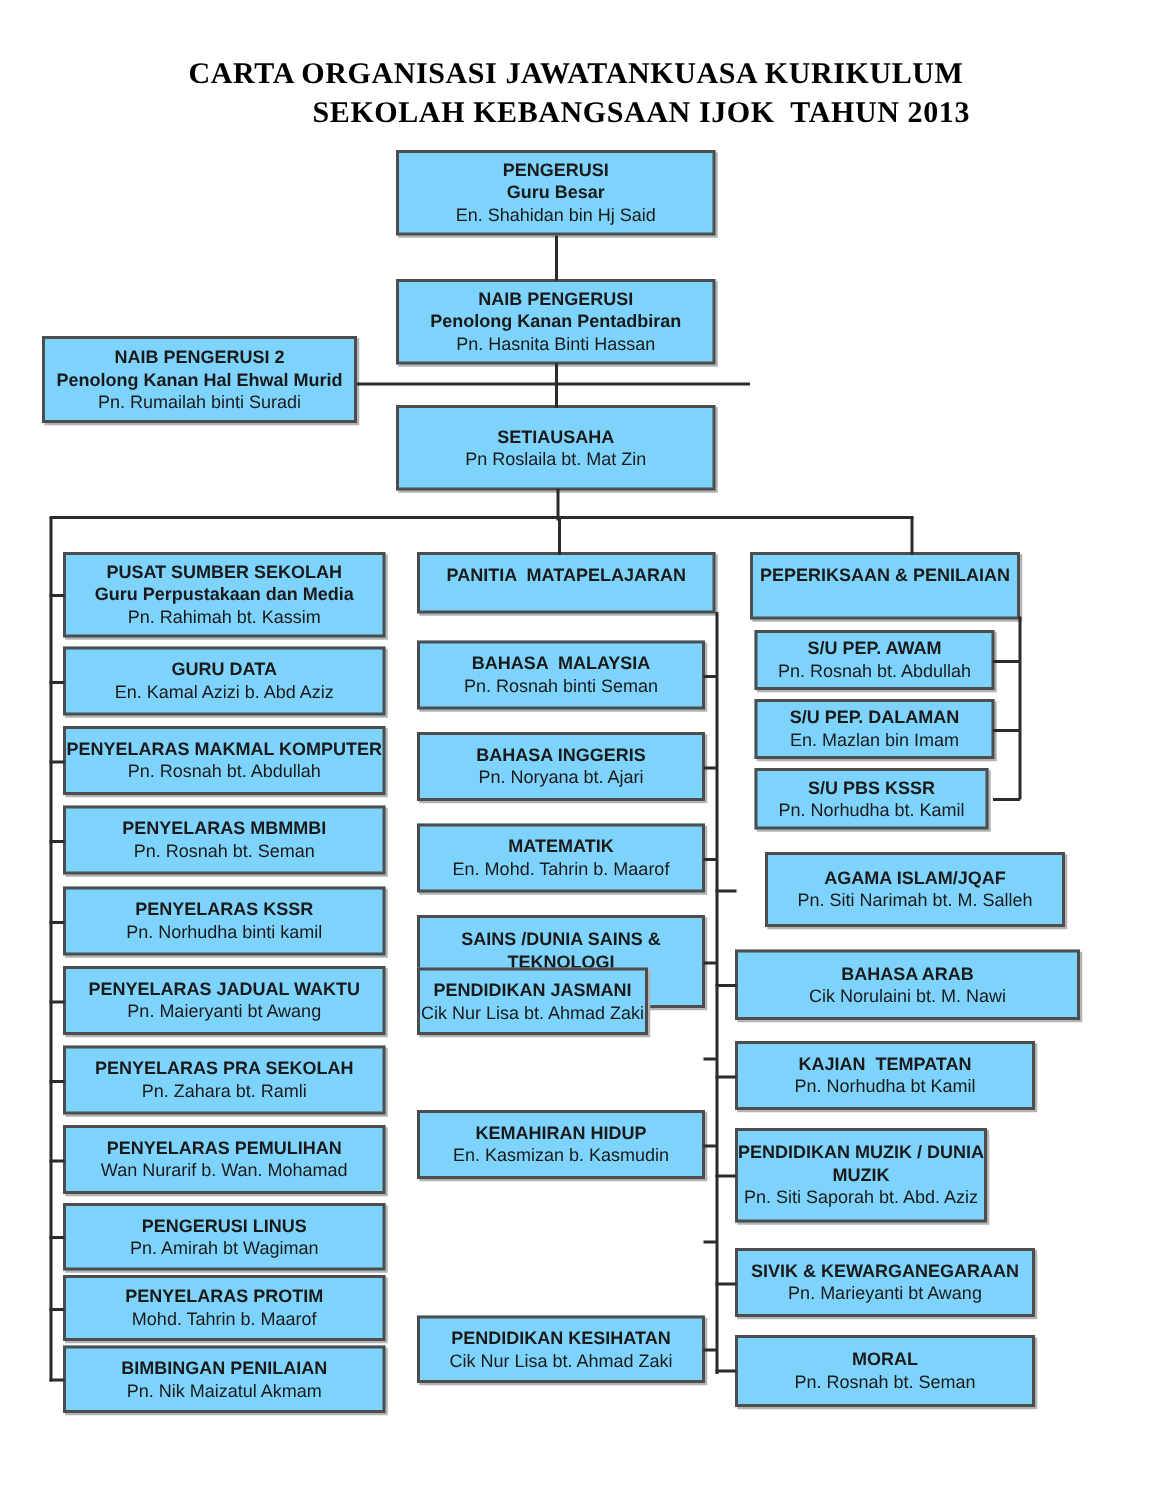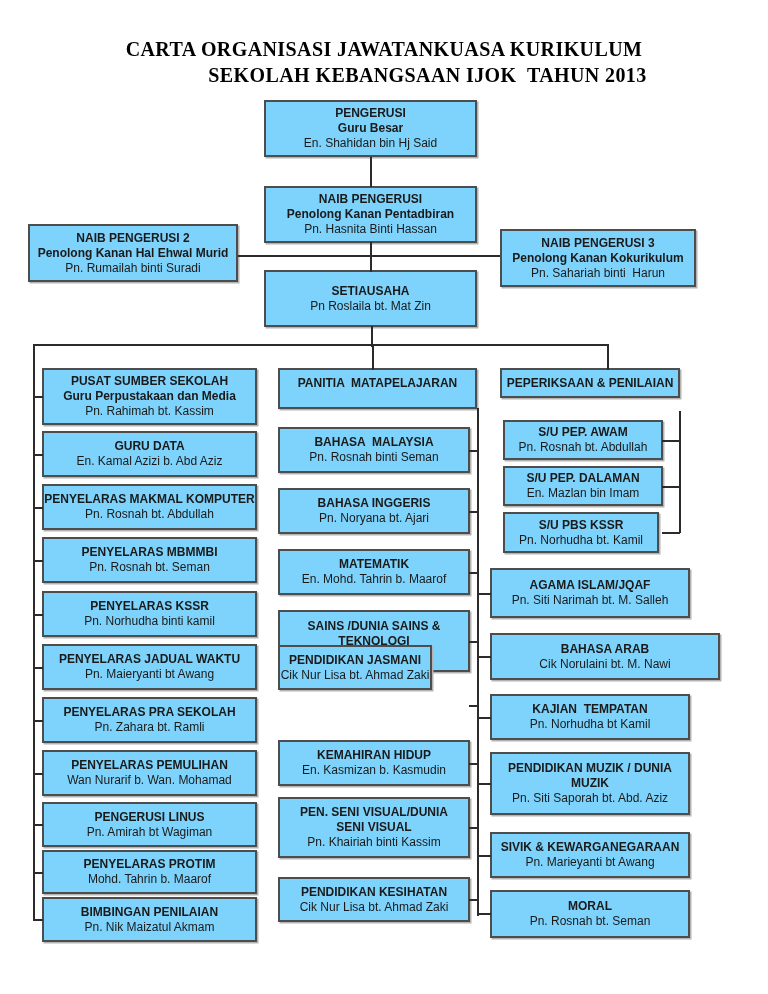--- a/index.html
+++ b/index.html
@@ -46,25 +46,20 @@
     <div class="t">Penolong Kanan Pentadbiran</div>
     <div class="n">Pn. Hasnita Binti Hassan</div>
   </div>
 
   <div class="box" style="left:28px;top:224px;width:210px;height:58px">
     <div class="t">NAIB PENGERUSI 2</div>
     <div class="t">Penolong Kanan Hal Ehwal Murid</div>
     <div class="n">Pn. Rumailah binti Suradi</div>
   </div>
 
-  <div class="box" style="left:500px;top:229px;width:196px;height:58px">
-    <div class="t">NAIB PENGERUSI 3</div>
-    <div class="t">Penolong Kanan Kokurikulum</div>
-    <div class="n">Pn. Sahariah binti  Harun</div>
-  </div>
 
   <div class="box" style="left:264px;top:270px;width:213px;height:57px">
     <div class="t">SETIAUSAHA</div>
     <div class="n">Pn Roslaila bt. Mat Zin</div>
   </div>
 
   <div class="box" style="left:42px;top:368px;width:215px;height:57px">
     <div class="t">PUSAT SUMBER SEKOLAH</div>
     <div class="t">Guru Perpustakaan dan Media</div>
     <div class="n">Pn. Rahimah bt. Kassim</div>
@@ -131,58 +126,53 @@
     <div class="n">Pn. Rohani bt. Ismail</div>
   </div>
   <div class="box" style="left:278px;top:645px;width:154px;height:45px">
     <div class="t">PENDIDIKAN JASMANI</div>
     <div class="n">Cik Nur Lisa bt. Ahmad Zaki</div>
   </div>
   <div class="box" style="left:278px;top:740px;width:192px;height:46px">
     <div class="t">KEMAHIRAN HIDUP</div>
     <div class="n">En. Kasmizan b. Kasmudin</div>
   </div>
-  <div class="box" style="left:278px;top:797px;width:192px;height:61px">
-    <div class="t">PEN. SENI VISUAL/DUNIA
-SENI VISUAL</div>
-    <div class="n">Pn. Khairiah binti Kassim</div>
-  </div>
   <div class="box" style="left:278px;top:877px;width:192px;height:45px">
     <div class="t">PENDIDIKAN KESIHATAN</div>
     <div class="n">Cik Nur Lisa bt. Ahmad Zaki</div>
   </div>
 
-  <div class="box hdr" style="left:500px;top:368px;width:180px;height:30px">
+  <div class="box hdr" style="left:500px;top:368px;width:180px;height:45px">
     <div class="t">PEPERIKSAAN &amp; PENILAIAN</div>
   </div>
   <div class="box" style="left:503px;top:420px;width:160px;height:40px">
     <div class="t">S/U PEP. AWAM</div>
     <div class="n">Pn. Rosnah bt. Abdullah</div>
   </div>
   <div class="box" style="left:503px;top:466px;width:160px;height:40px">
     <div class="t">S/U PEP. DALAMAN</div>
     <div class="n">En. Mazlan bin Imam</div>
   </div>
   <div class="box" style="left:503px;top:512px;width:156px;height:41px">
     <div class="t">S/U PBS KSSR</div>
     <div class="n">Pn. Norhudha bt. Kamil</div>
   </div>
-  <div class="box" style="left:490px;top:568px;width:200px;height:50px">
+  <div class="box" style="left:510px;top:568px;width:200px;height:50px">
     <div class="t">AGAMA ISLAM/JQAF</div>
     <div class="n">Pn. Siti Narimah bt. M. Salleh</div>
   </div>
   <div class="box" style="left:490px;top:633px;width:230px;height:47px">
     <div class="t">BAHASA ARAB</div>
     <div class="n">Cik Norulaini bt. M. Nawi</div>
   </div>
   <div class="box" style="left:490px;top:694px;width:200px;height:46px">
     <div class="t">KAJIAN  TEMPATAN</div>
     <div class="n">Pn. Norhudha bt Kamil</div>
   </div>
-  <div class="box" style="left:490px;top:752px;width:200px;height:63px">
+  <div class="box" style="left:490px;top:752px;width:168px;height:63px">
     <div class="t">PENDIDIKAN MUZIK / DUNIA
 MUZIK</div>
     <div class="n">Pn. Siti Saporah bt. Abd. Aziz</div>
   </div>
   <div class="box" style="left:490px;top:832px;width:200px;height:46px">
     <div class="t">SIVIK &amp; KEWARGANEGARAAN</div>
     <div class="n">Pn. Marieyanti bt Awang</div>
   </div>
   <div class="box" style="left:490px;top:890px;width:200px;height:48px">
     <div class="t">MORAL</div>

